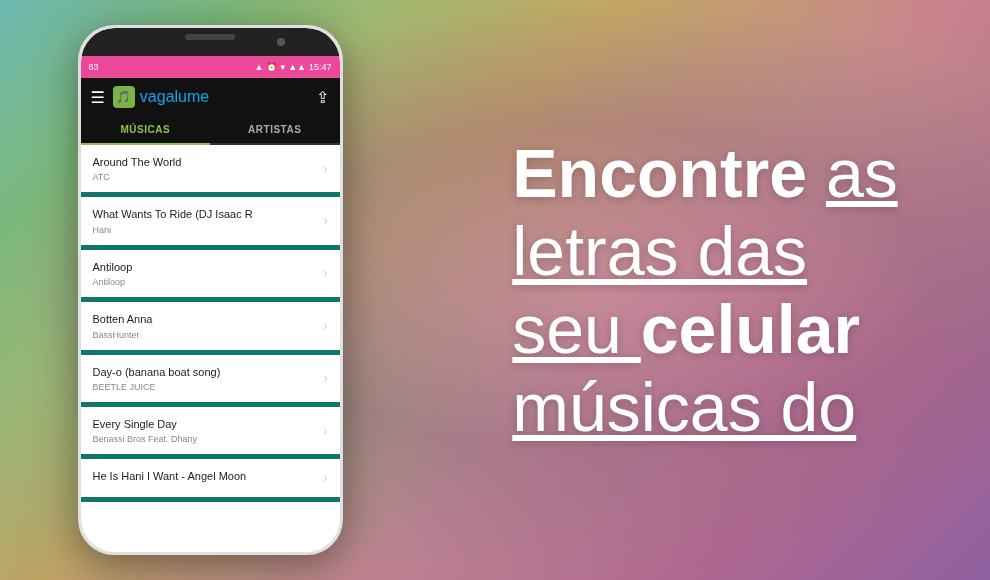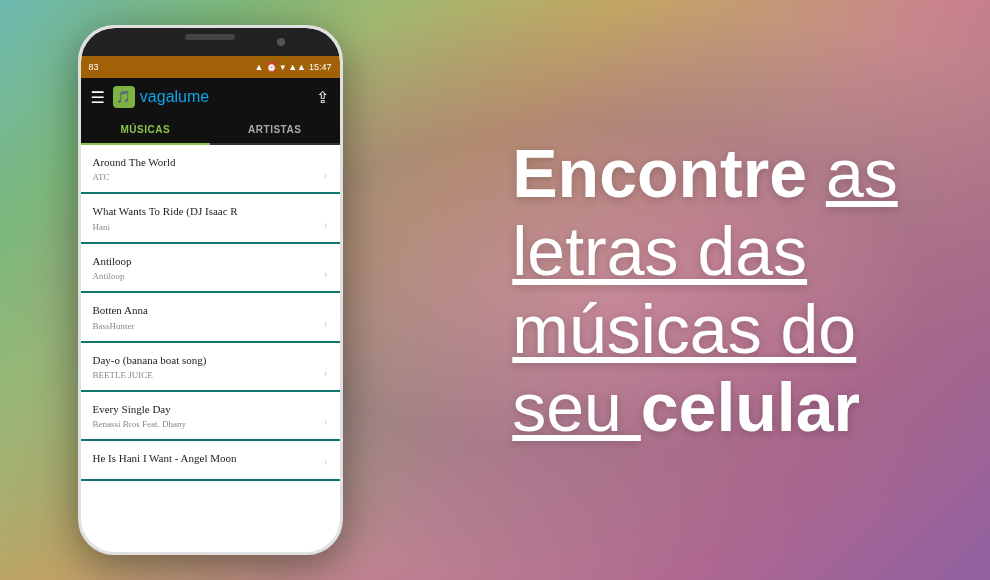--- a/index.html
+++ b/index.html
@@ -102,21 +102,21 @@
       background: #555;
       border-radius: 50%;
       position: absolute;
       right: 55px;
       top: 50%;
       transform: translateY(-50%);
     }
 
     
     .status-bar {
-      background: #a16207;
+      background: #ec4899;
       height: 22px;
       display: flex;
       align-items: center;
       justify-content: space-between;
       padding: 0 8px;
       color: white;
       font-size: 9px;
     }
 
     .status-left { display: flex; align-items: center; gap: 4px; }
@@ -197,26 +197,25 @@
 
     
     .song-list {
       background: white;
       overflow-y: auto;
       flex: 1;
     }
 
     .song-item {
       padding: 10px 12px;
-      border-bottom: 2px solid #0f766e;
-      display: flex;
-      align-items: flex-end;
+      border-bottom: 5px solid #0f766e;
+      display: flex;
+      align-items: center;
       justify-content: space-between;
       cursor: pointer;
-      font-family: Liberation Serif, serif;
     }
 
     .song-info {
       flex: 1;
     }
 
     .song-title {
       font-size: 11px;
       color: #222;
       font-weight: 500;
@@ -423,19 +422,19 @@
   </div>
 </div>
 
 <div class="right-panel">
   <div class="tagline">
     <span class="line">
       <strong class="bold">Encontre</strong>
       <span class="normal"> as</span>
     </span>
     <span class="line normal">letras das</span>
-    <span class="line normal">músicas do</span>
     <span class="line">
       <span class="normal">seu </span>
       <strong class="bold">celular</strong>
     </span>
+    <span class="line normal">músicas do</span>
   </div>
 </div>
 
 </body></html>

